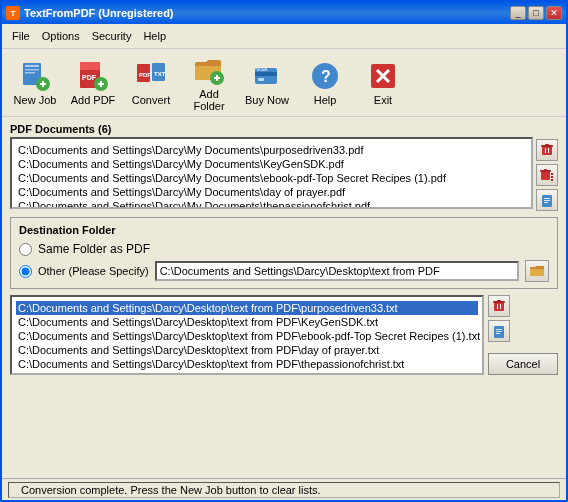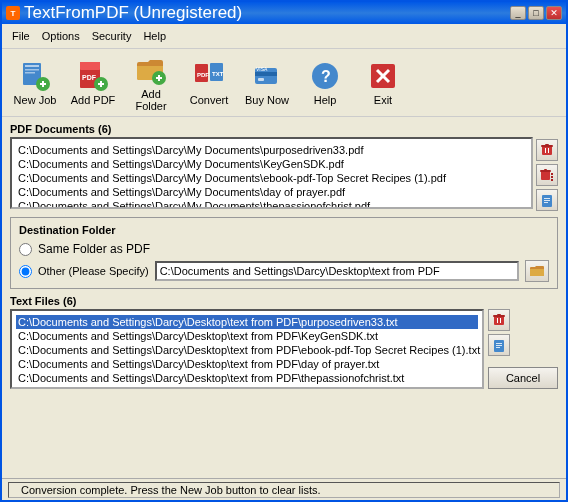--- a/index.html
+++ b/index.html
@@ -27,22 +27,22 @@
       align-items: center;
       padding: 0 4px;
       justify-content: space-between;
     }
     .title-bar-left {
       display: flex;
       align-items: center;
       gap: 4px;
     }
     .title-bar-title {
-      font-size: 17px;
-      font-weight: normal;
+      font-size: 11px;
+      font-weight: bold;
       color: white;
     }
     .title-bar-icon {
       width: 14px;
       height: 14px;
       background: #ff6600;
       border-radius: 2px;
       display: flex;
       align-items: center;
       justify-content: center;
@@ -300,41 +300,41 @@
           <rect x="21" y="23" width="6" height="2" fill="white"></rect>
           <rect x="23" y="21" width="2" height="6" fill="white"></rect>
         </svg>
       </div>
       <span class="tool-btn-label">Add PDF</span>
     </div>
 
     <div class="tool-btn">
       <div class="tool-btn-icon">
         <svg width="32" height="32" viewBox="0 0 32 32">
+          <rect x="2" y="4" width="13" height="18" fill="#cc3333" rx="1"></rect>
+          <text x="4" y="17" fill="white" font-size="6" font-weight="bold">PDF</text>
+          <polygon points="17,13 21,10 21,16" fill="#555"></polygon>
+          <rect x="17" y="3" width="13" height="18" fill="#4488cc" rx="1"></rect>
+          <text x="19" y="16" fill="white" font-size="6" font-weight="bold">TXT</text>
+        </svg>
+      </div>
+      <span class="tool-btn-label">Convert</span>
+    </div>
+
+    <div class="tool-btn">
+      <div class="tool-btn-icon">
+        <svg width="32" height="32" viewBox="0 0 32 32">
           <path d="M2 10 Q2 8 4 8 L13 8 L15 6 L26 6 Q28 6 28 8 L28 24 Q28 26 26 26 L4 26 Q2 26 2 24 Z" fill="#cc8833"></path>
           <path d="M2 12 L28 12 L28 24 Q28 26 26 26 L4 26 Q2 26 2 24 Z" fill="#ddaa44"></path>
           <circle cx="24" cy="24" r="7" fill="#44aa44"></circle>
           <rect x="21" y="23" width="6" height="2" fill="white"></rect>
           <rect x="23" y="21" width="2" height="6" fill="white"></rect>
         </svg>
       </div>
       <span class="tool-btn-label">Add Folder</span>
-    </div>
-
-    <div class="tool-btn">
-      <div class="tool-btn-icon">
-        <svg width="32" height="32" viewBox="0 0 32 32">
-          <rect x="2" y="4" width="13" height="18" fill="#cc3333" rx="1"></rect>
-          <text x="4" y="17" fill="white" font-size="6" font-weight="bold">PDF</text>
-          <polygon points="17,13 21,10 21,16" fill="#555"></polygon>
-          <rect x="17" y="3" width="13" height="18" fill="#4488cc" rx="1"></rect>
-          <text x="19" y="16" fill="white" font-size="6" font-weight="bold">TXT</text>
-        </svg>
-      </div>
-      <span class="tool-btn-label">Convert</span>
     </div>
 
     <div class="tool-btn">
       <div class="tool-btn-icon">
         <svg width="32" height="32" viewBox="0 0 32 32">
           <rect x="4" y="8" width="22" height="16" fill="#4488cc" rx="2"></rect>
           <rect x="4" y="12" width="22" height="4" fill="#2266aa"></rect>
           <rect x="7" y="18" width="6" height="3" fill="white" opacity="0.7" rx="1"></rect>
           <text x="5" y="11" fill="white" font-size="5">VISA</text>
         </svg>
@@ -422,21 +422,20 @@
         <button class="folder-btn">
           <svg width="16" height="14" viewBox="0 0 16 14">
             <path d="M1 4 Q1 3 2 3 L6 3 L7 2 L14 2 Q15 2 15 3 L15 11 Q15 12 14 12 L2 12 Q1 12 1 11 Z" fill="#cc8833"></path>
             <path d="M1 5 L15 5 L15 11 Q15 12 14 12 L2 12 Q1 12 1 11 Z" fill="#ddaa44"></path>
           </svg>
         </button>
       </div>
     </div>
 
     <div style="display:flex; gap:0; flex-direction:column;">
-      <div class="section-label">Text Files (6)</div>
       <div style="display:flex; gap:4px;">
         <div class="listbox" style="flex:1; height:80px;">
           <div class="listbox-item selected">C:\Documents and Settings\Darcy\Desktop\text from PDF\purposedriven33.txt</div>
           <div class="listbox-item">C:\Documents and Settings\Darcy\Desktop\text from PDF\KeyGenSDK.txt</div>
           <div class="listbox-item">C:\Documents and Settings\Darcy\Desktop\text from PDF\ebook-pdf-Top Secret Recipes (1).txt</div>
           <div class="listbox-item">C:\Documents and Settings\Darcy\Desktop\text from PDF\day of prayer.txt</div>
           <div class="listbox-item">C:\Documents and Settings\Darcy\Desktop\text from PDF\thepassionofchrist.txt</div>
           <div class="listbox-item">C:\Documents and Settings\Darcy\Desktop\text from PDF\krups coffee grinder.txt</div>
         </div>
         <div style="display:flex; flex-direction:column; gap:3px; justify-content:space-between;">

